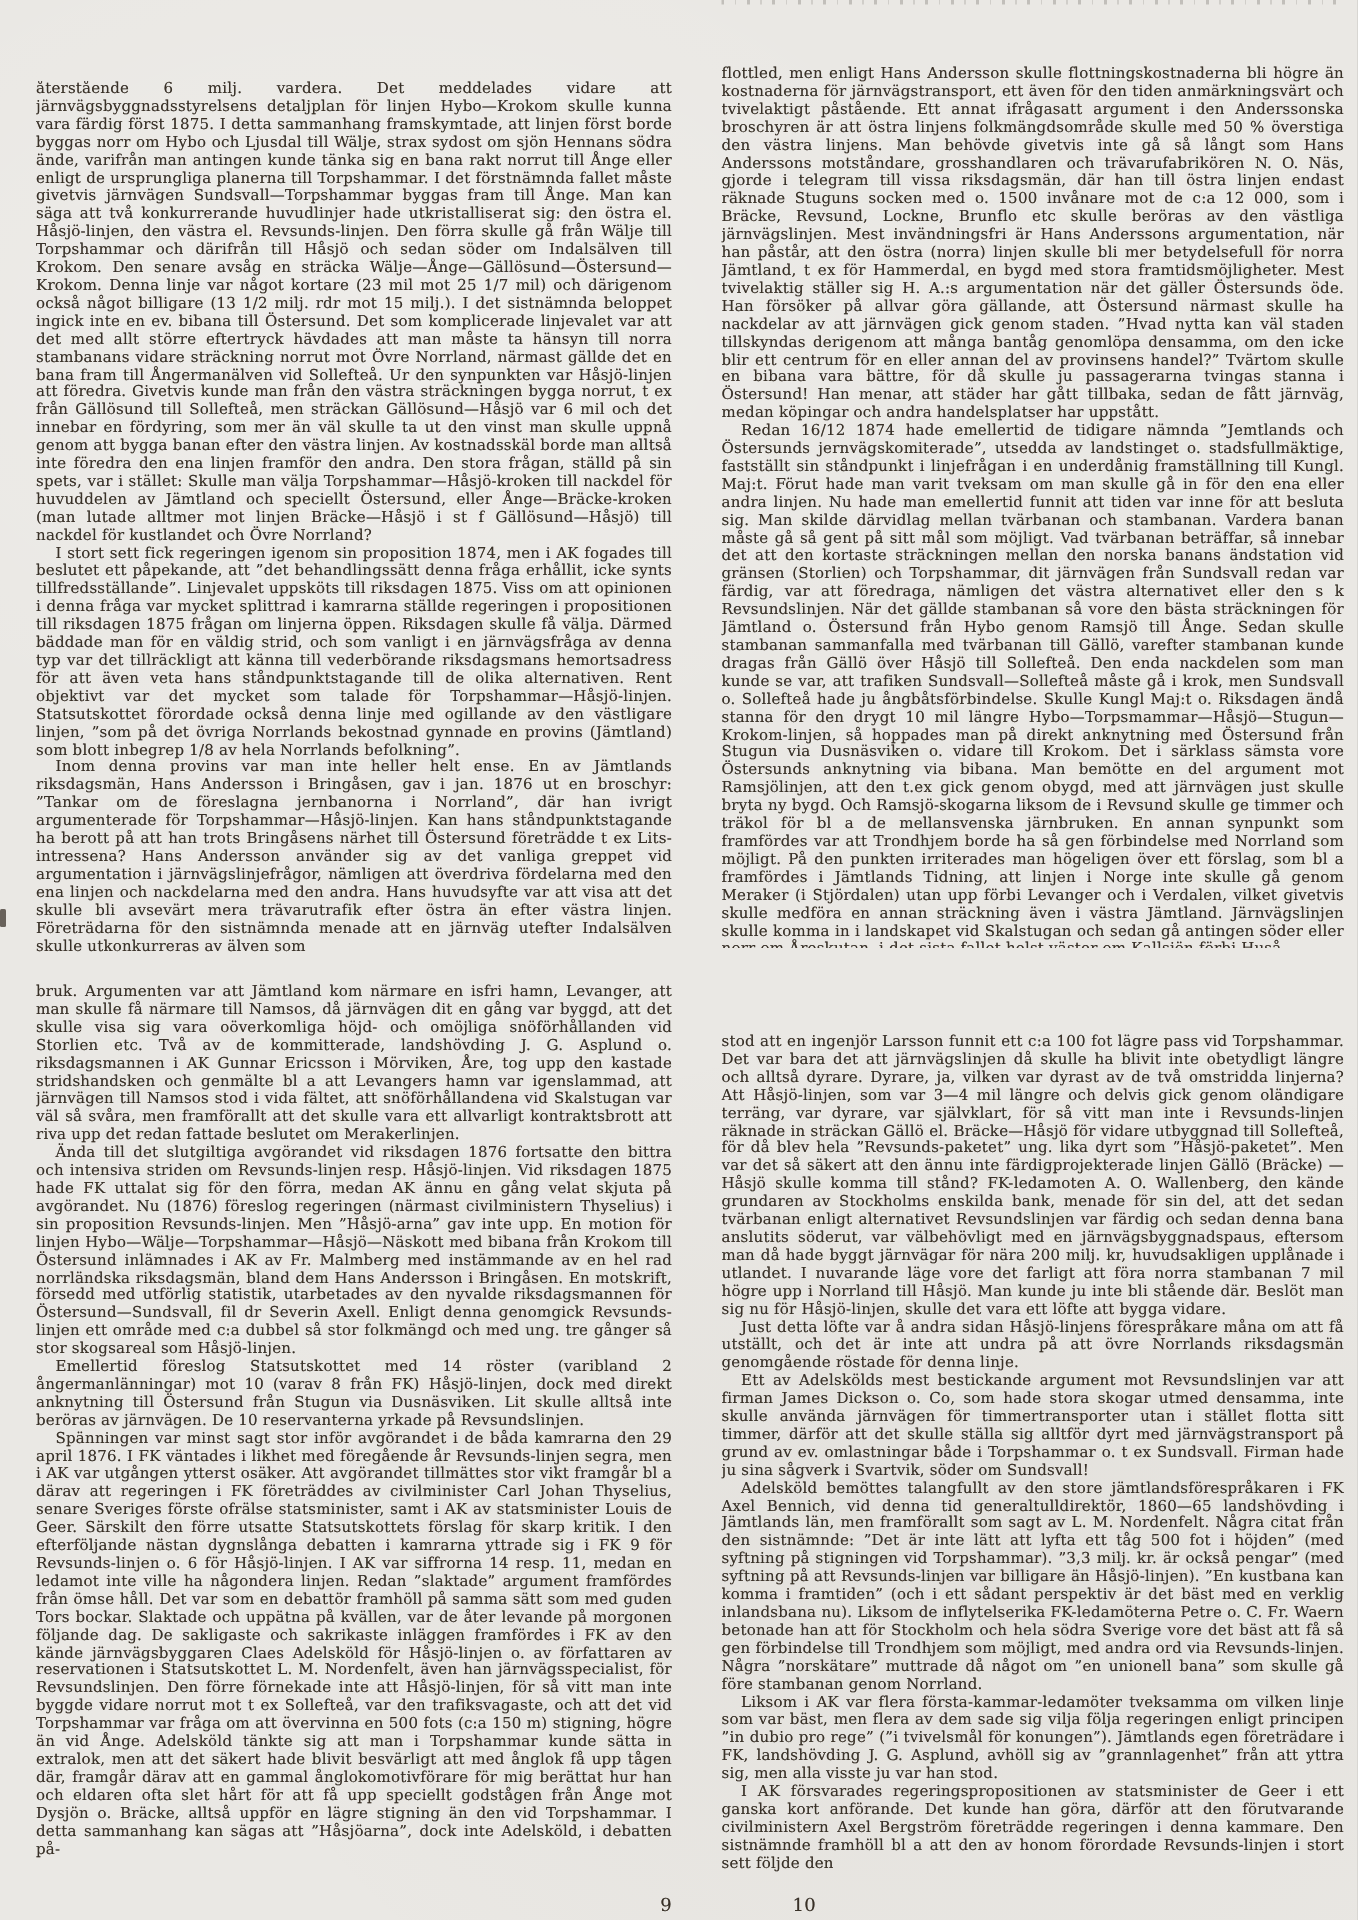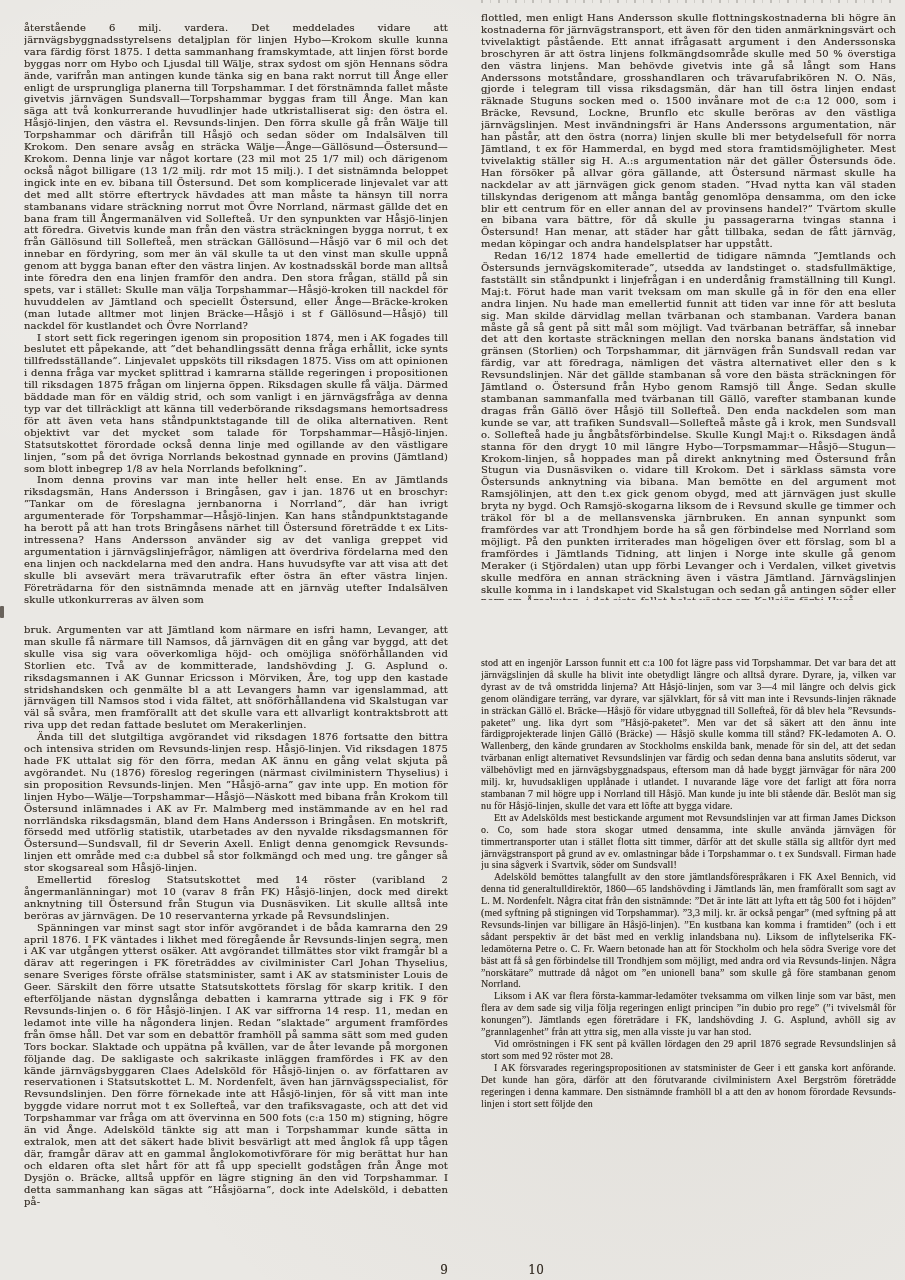--- a/index.html
+++ b/index.html
@@ -4,27 +4,27 @@
 <style>
   html,body{margin:0;padding:0;background:#c9c7c3;}
   .scan{position:relative;width:905px;height:1280px;background:#eae8e4;overflow:hidden;
         font-family:"DejaVu Serif","Liberation Serif",serif;color:#393128;}
   .scan::before{content:"";position:absolute;inset:0;pointer-events:none;
         background:
           radial-gradient(ellipse 620px 420px at 28% 18%, rgba(255,255,255,.22), transparent 70%),
           radial-gradient(ellipse 720px 520px at 72% 82%, rgba(118,108,92,.06), transparent 72%);}
   .col{position:absolute;text-align:justify;font-size:10px;line-height:11.9px;
        letter-spacing:.15px;overflow:hidden;hyphens:auto;
-       text-shadow:0 0 .35px rgba(57,50,40,.55);}
+       text-shadow:0 0 .35px rgba(57,50,40,.55);margin-top:32px;}
   .col p{margin:0;text-indent:13px;}
   .col p.cont{text-indent:0;}
   #col-tl{left:24px;top:22px;width:424px;height:586px;}
   #col-tr{left:481px;top:12px;width:415px;height:588px;}
   #col-bl{left:24px;top:624px;width:424px;height:591px;}
-  #col-br{left:481px;top:657px;width:415px;height:585px;font-family:Liberation Serif, serif;}
+  #col-br{left:481px;top:657px;width:415px;height:585px;}
   .pagenum{position:absolute;font-size:12px;letter-spacing:.2px;color:#393128;
            text-shadow:0 0 .35px rgba(57,50,40,.55);}
   #pn-left{left:24px;top:1263px;width:424px;text-align:right;}
   #pn-right{left:484px;top:1263px;width:60px;text-align:right;}
   .edge-mark{position:absolute;left:0;top:606px;width:4px;height:12px;
              background:#4a413a;border-radius:1px;opacity:.8;filter:blur(.4px);}
   .top-cut{position:absolute;left:481px;top:0;width:415px;height:3px;opacity:.45;filter:blur(.5px);
            background:repeating-linear-gradient(90deg,
              rgba(70,65,58,.55) 0 2px, transparent 2px 9px,
              rgba(70,65,58,.35) 9px 10px, transparent 10px 17px);}
@@ -49,23 +49,23 @@
 
   <div class="col" id="col-bl" lang="sv">
       <p class="cont">bruk. Argumenten var att Jämtland kom närmare en isfri hamn, Levanger, att man skulle få närmare till Namsos, då järnvägen dit en gång var byggd, att det skulle visa sig vara oöverkomliga höjd- och omöjliga snöförhållanden vid Storlien etc. Två av de kommitterade, landshövding J. G. Asplund o. riksdagsmannen i AK Gunnar Ericsson i Mörviken, Åre, tog upp den kastade stridshandsken och genmälte bl a att Levangers hamn var igenslammad, att järnvägen till Namsos stod i vida fältet, att snöförhållandena vid Skalstugan var väl så svåra, men framförallt att det skulle vara ett allvarligt kontraktsbrott att riva upp det redan fattade beslutet om Merakerlinjen.</p>
       <p>Ända till det slutgiltiga avgörandet vid riksdagen 1876 fortsatte den bittra och intensiva striden om Revsunds-linjen resp. Håsjö-linjen. Vid riksdagen 1875 hade FK uttalat sig för den förra, medan AK ännu en gång velat skjuta på avgörandet. Nu (1876) föreslog regeringen (närmast civilministern Thyselius) i sin proposition Revsunds-linjen. Men ”Håsjö-arna” gav inte upp. En motion för linjen Hybo—Wälje—Torpshammar—Håsjö—Näskott med bibana från Krokom till Östersund inlämnades i AK av Fr. Malmberg med instämmande av en hel rad norrländska riksdagsmän, bland dem Hans Andersson i Bringåsen. En motskrift, försedd med utförlig statistik, utarbetades av den nyvalde riksdagsmannen för Östersund—Sundsvall, fil dr Severin Axell. Enligt denna genomgick Revsunds-linjen ett område med c:a dubbel så stor folkmängd och med ung. tre gånger så stor skogsareal som Håsjö-linjen.</p>
       <p>Emellertid föreslog Statsutskottet med 14 röster (varibland 2 ångermanlänningar) mot 10 (varav 8 från FK) Håsjö-linjen, dock med direkt anknytning till Östersund från Stugun via Dusnäsviken. Lit skulle alltså inte beröras av järnvägen. De 10 reservanterna yrkade på Revsundslinjen.</p>
       <p>Spänningen var minst sagt stor inför avgörandet i de båda kamrarna den 29 april 1876. I FK väntades i likhet med föregående år Revsunds-linjen segra, men i AK var utgången ytterst osäker. Att avgörandet tillmättes stor vikt framgår bl a därav att regeringen i FK företräddes av civilminister Carl Johan Thyselius, senare Sveriges förste ofrälse statsminister, samt i AK av statsminister Louis de Geer. Särskilt den förre utsatte Statsutskottets förslag för skarp kritik. I den efterföljande nästan dygnslånga debatten i kamrarna yttrade sig i FK 9 för Revsunds-linjen o. 6 för Håsjö-linjen. I AK var siffrorna 14 resp. 11, medan en ledamot inte ville ha någondera linjen. Redan ”slaktade” argument framfördes från ömse håll. Det var som en debattör framhöll på samma sätt som med guden Tors bockar. Slaktade och uppätna på kvällen, var de åter levande på morgonen följande dag. De sakligaste och sakrikaste inläggen framfördes i FK av den kände järnvägsbyggaren Claes Adelsköld för Håsjö-linjen o. av författaren av reservationen i Statsutskottet L. M. Nordenfelt, även han järnvägsspecialist, för Revsundslinjen. Den förre förnekade inte att Håsjö-linjen, för så vitt man inte byggde vidare norrut mot t ex Sollefteå, var den trafiksvagaste, och att det vid Torpshammar var fråga om att övervinna en 500 fots (c:a 150 m) stigning, högre än vid Ånge. Adelsköld tänkte sig att man i Torpshammar kunde sätta in extralok, men att det säkert hade blivit besvärligt att med ånglok få upp tågen där, framgår därav att en gammal ånglokomotivförare för mig berättat hur han och eldaren ofta slet hårt för att få upp speciellt godstågen från Ånge mot Dysjön o. Bräcke, alltså uppför en lägre stigning än den vid Torpshammar. I detta sammanhang kan sägas att ”Håsjöarna”, dock inte Adelsköld, i debatten på-</p>
     </div>
 
   <div class="col" id="col-br" lang="sv">
       <p class="cont">stod att en ingenjör Larsson funnit ett c:a 100 fot lägre pass vid Torpshammar. Det var bara det att järnvägslinjen då skulle ha blivit inte obetydligt längre och alltså dyrare. Dyrare, ja, vilken var dyrast av de två omstridda linjerna? Att Håsjö-linjen, som var 3—4 mil längre och delvis gick genom oländigare terräng, var dyrare, var självklart, för så vitt man inte i Revsunds-linjen räknade in sträckan Gällö el. Bräcke—Håsjö för vidare utbyggnad till Sollefteå, för då blev hela ”Revsunds-paketet” ung. lika dyrt som ”Håsjö-paketet”. Men var det så säkert att den ännu inte färdigprojekterade linjen Gällö (Bräcke) — Håsjö skulle komma till stånd? FK-ledamoten A. O. Wallenberg, den kände grundaren av Stockholms enskilda bank, menade för sin del, att det sedan tvärbanan enligt alternativet Revsundslinjen var färdig och sedan denna bana anslutits söderut, var välbehövligt med en järnvägsbyggnadspaus, eftersom man då hade byggt järnvägar för nära 200 milj. kr, huvudsakligen upplånade i utlandet. I nuvarande läge vore det farligt att föra norra stambanan 7 mil högre upp i Norrland till Håsjö. Man kunde ju inte bli stående där. Beslöt man sig nu för Håsjö-linjen, skulle det vara ett löfte att bygga vidare.</p>
+      <p>Just detta löfte var å andra sidan Håsjö-linjens förespråkare måna om att få utställt, och det är inte att undra på att övre Norrlands riksdagsmän genomgående röstade för denna linje.</p>
       <p>Ett av Adelskölds mest bestickande argument mot Revsundslinjen var att firman James Dickson o. Co, som hade stora skogar utmed densamma, inte skulle använda järnvägen för timmertransporter utan i stället flotta sitt timmer, därför att det skulle ställa sig alltför dyrt med järnvägstransport på grund av ev. omlastningar både i Torpshammar o. t ex Sundsvall. Firman hade ju sina sågverk i Svartvik, söder om Sundsvall!</p>
       <p>Adelsköld bemöttes talangfullt av den store jämtlandsförespråkaren i FK Axel Bennich, vid denna tid generaltulldirektör, 1860—65 landshövding i Jämtlands län, men framförallt som sagt av L. M. Nordenfelt. Några citat från den sistnämnde: ”Det är inte lätt att lyfta ett tåg 500 fot i höjden” (med syftning på stigningen vid Torpshammar). ”3,3 milj. kr. är också pengar” (med syftning på att Revsunds-linjen var billigare än Håsjö-linjen). ”En kustbana kan komma i framtiden” (och i ett sådant perspektiv är det bäst med en verklig inlandsbana nu). Liksom de inflytelserika FK-ledamöterna Petre o. C. Fr. Waern betonade han att för Stockholm och hela södra Sverige vore det bäst att få så gen förbindelse till Trondhjem som möjligt, med andra ord via Revsunds-linjen. Några ”norskätare” muttrade då något om ”en unionell bana” som skulle gå före stambanan genom Norrland.</p>
       <p>Liksom i AK var flera första-kammar-ledamöter tveksamma om vilken linje som var bäst, men flera av dem sade sig vilja följa regeringen enligt principen ”in dubio pro rege” (”i tvivelsmål för konungen”). Jämtlands egen företrädare i FK, landshövding J. G. Asplund, avhöll sig av ”grannlagenhet” från att yttra sig, men alla visste ju var han stod.</p>
-      <p>Vid omröstningen i FK sent på kvällen lördagen den 29 april 1876 segrade Revsundslinjen så stort som med 92 röster mot 28.</p>
       <p>I AK försvarades regeringspropositionen av statsminister de Geer i ett ganska kort anförande. Det kunde han göra, därför att den förutvarande civilministern Axel Bergström företrädde regeringen i denna kammare. Den sistnämnde framhöll bl a att den av honom förordade Revsunds-linjen i stort sett följde den</p>
     </div>
 
   <div class="pagenum" id="pn-left">9</div>
 
   <div class="pagenum" id="pn-right">10</div>
 </div>
 
 </body></html>

